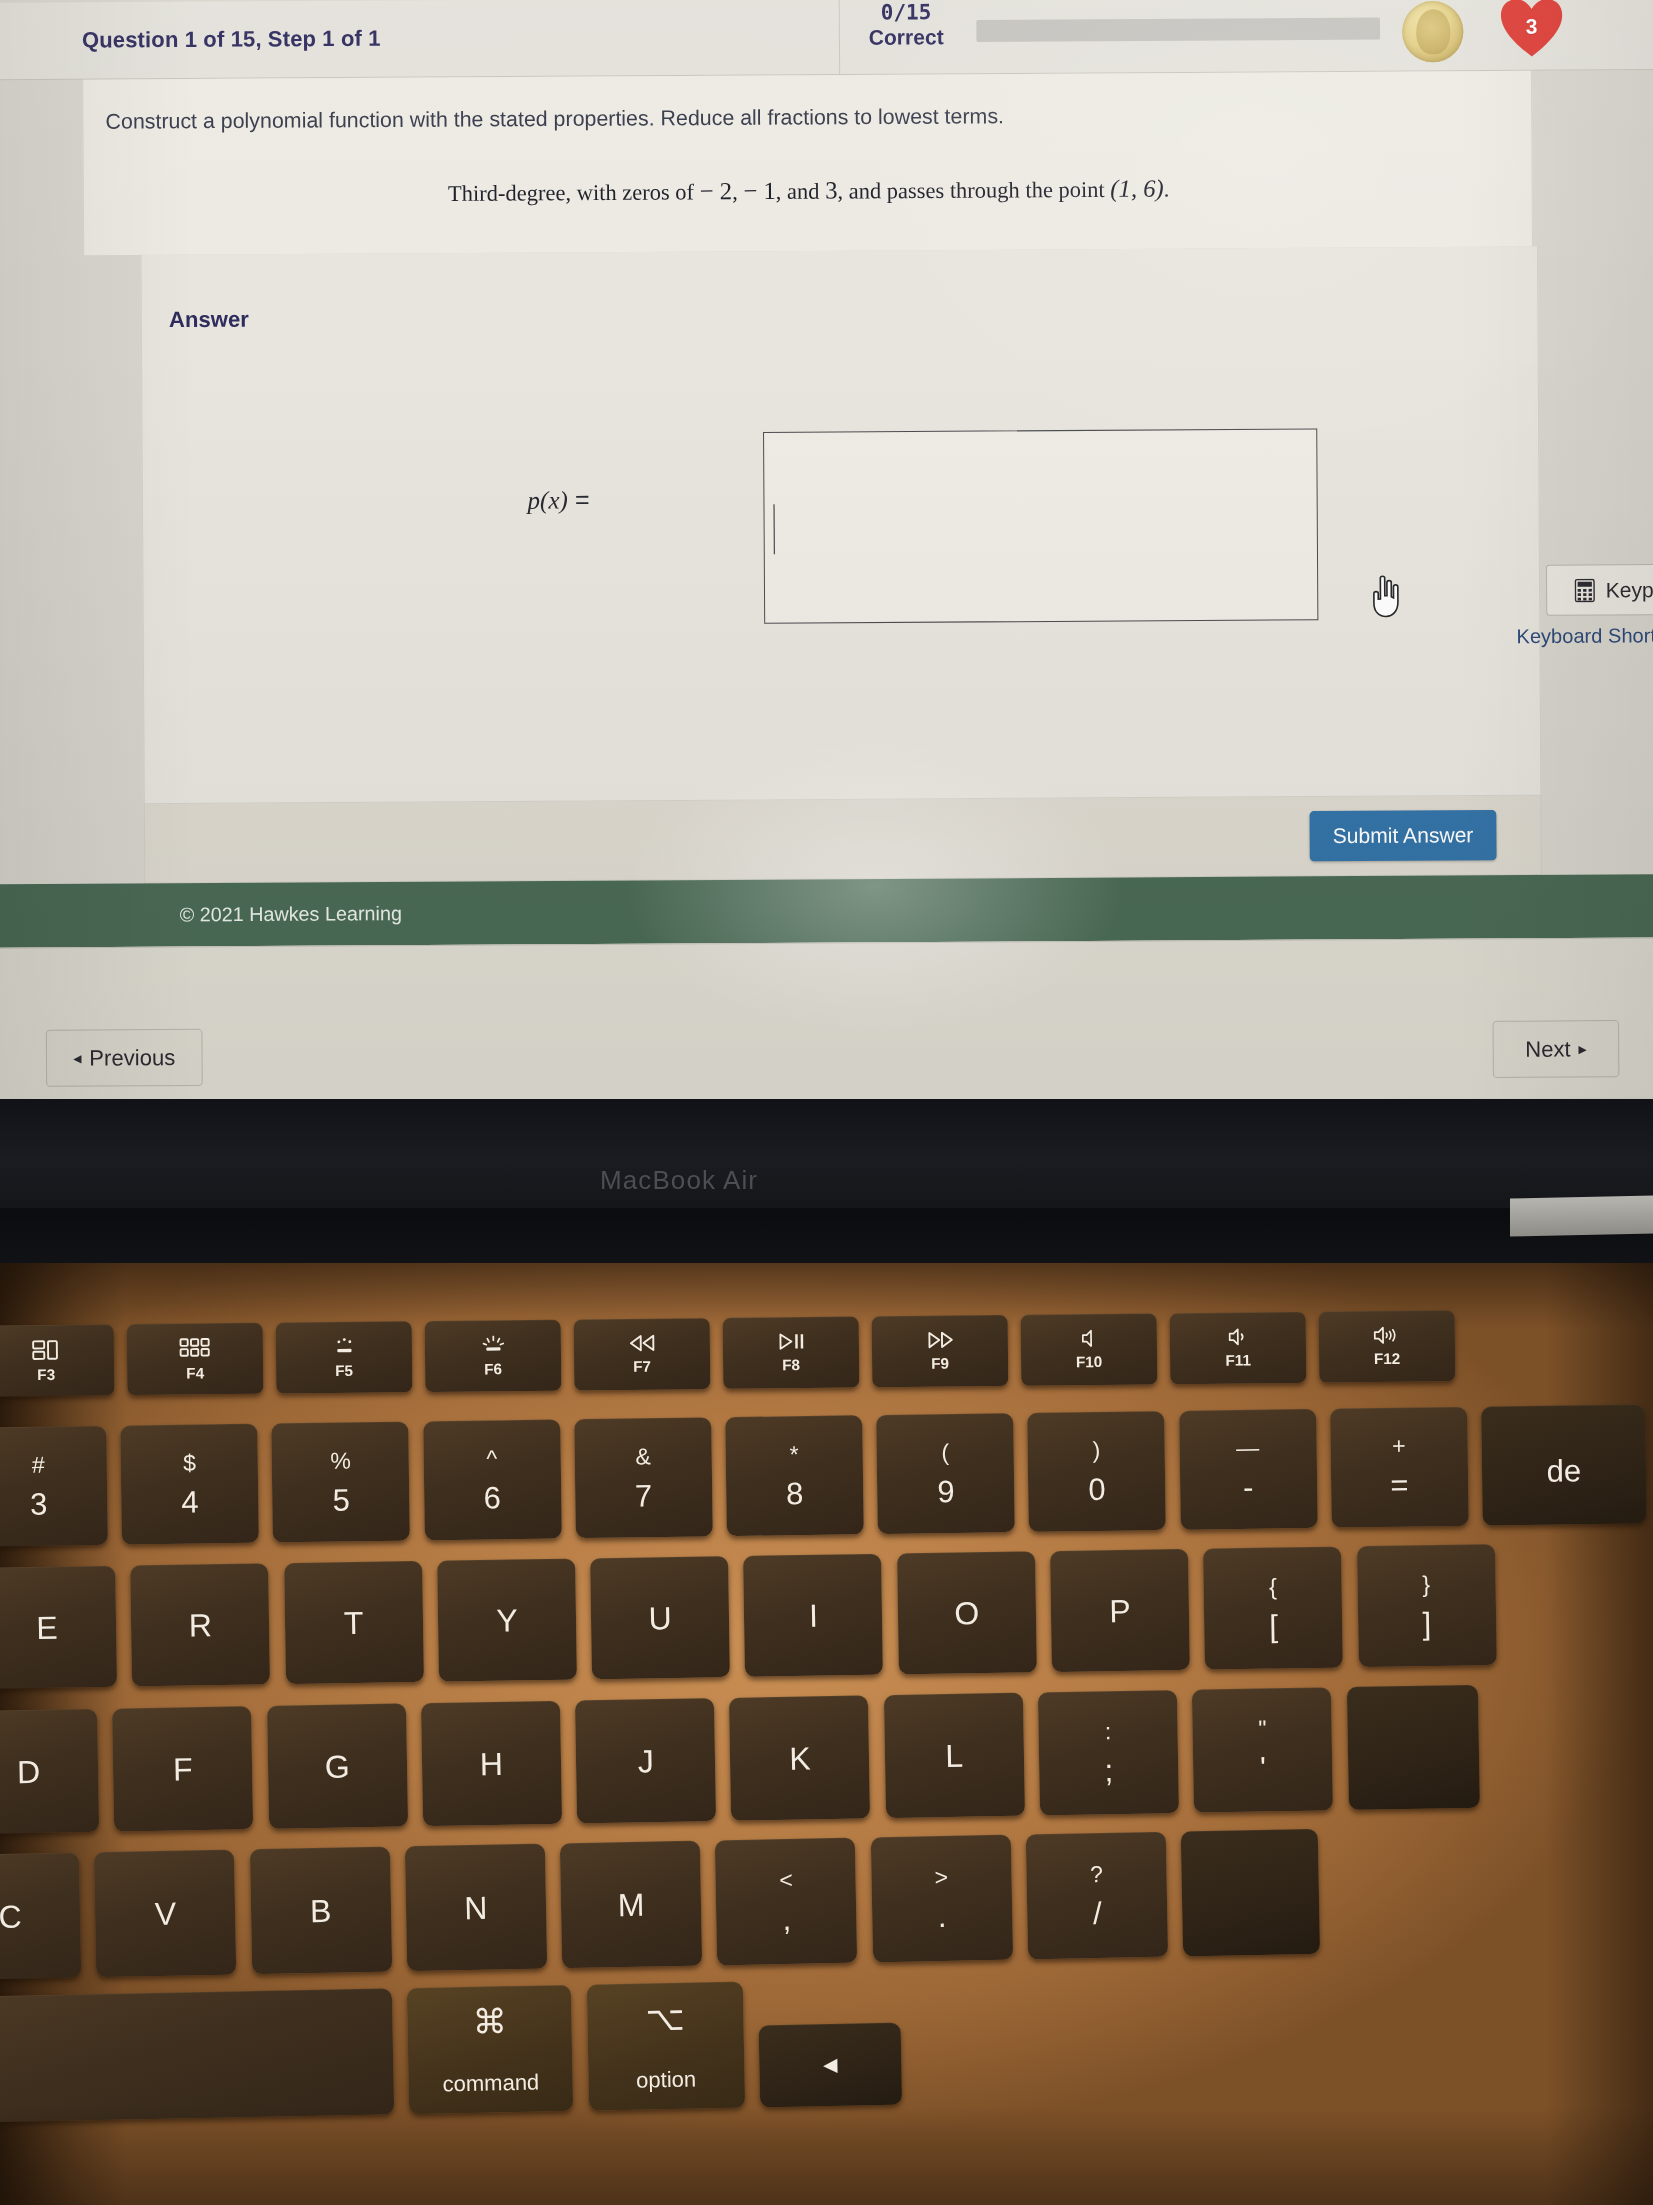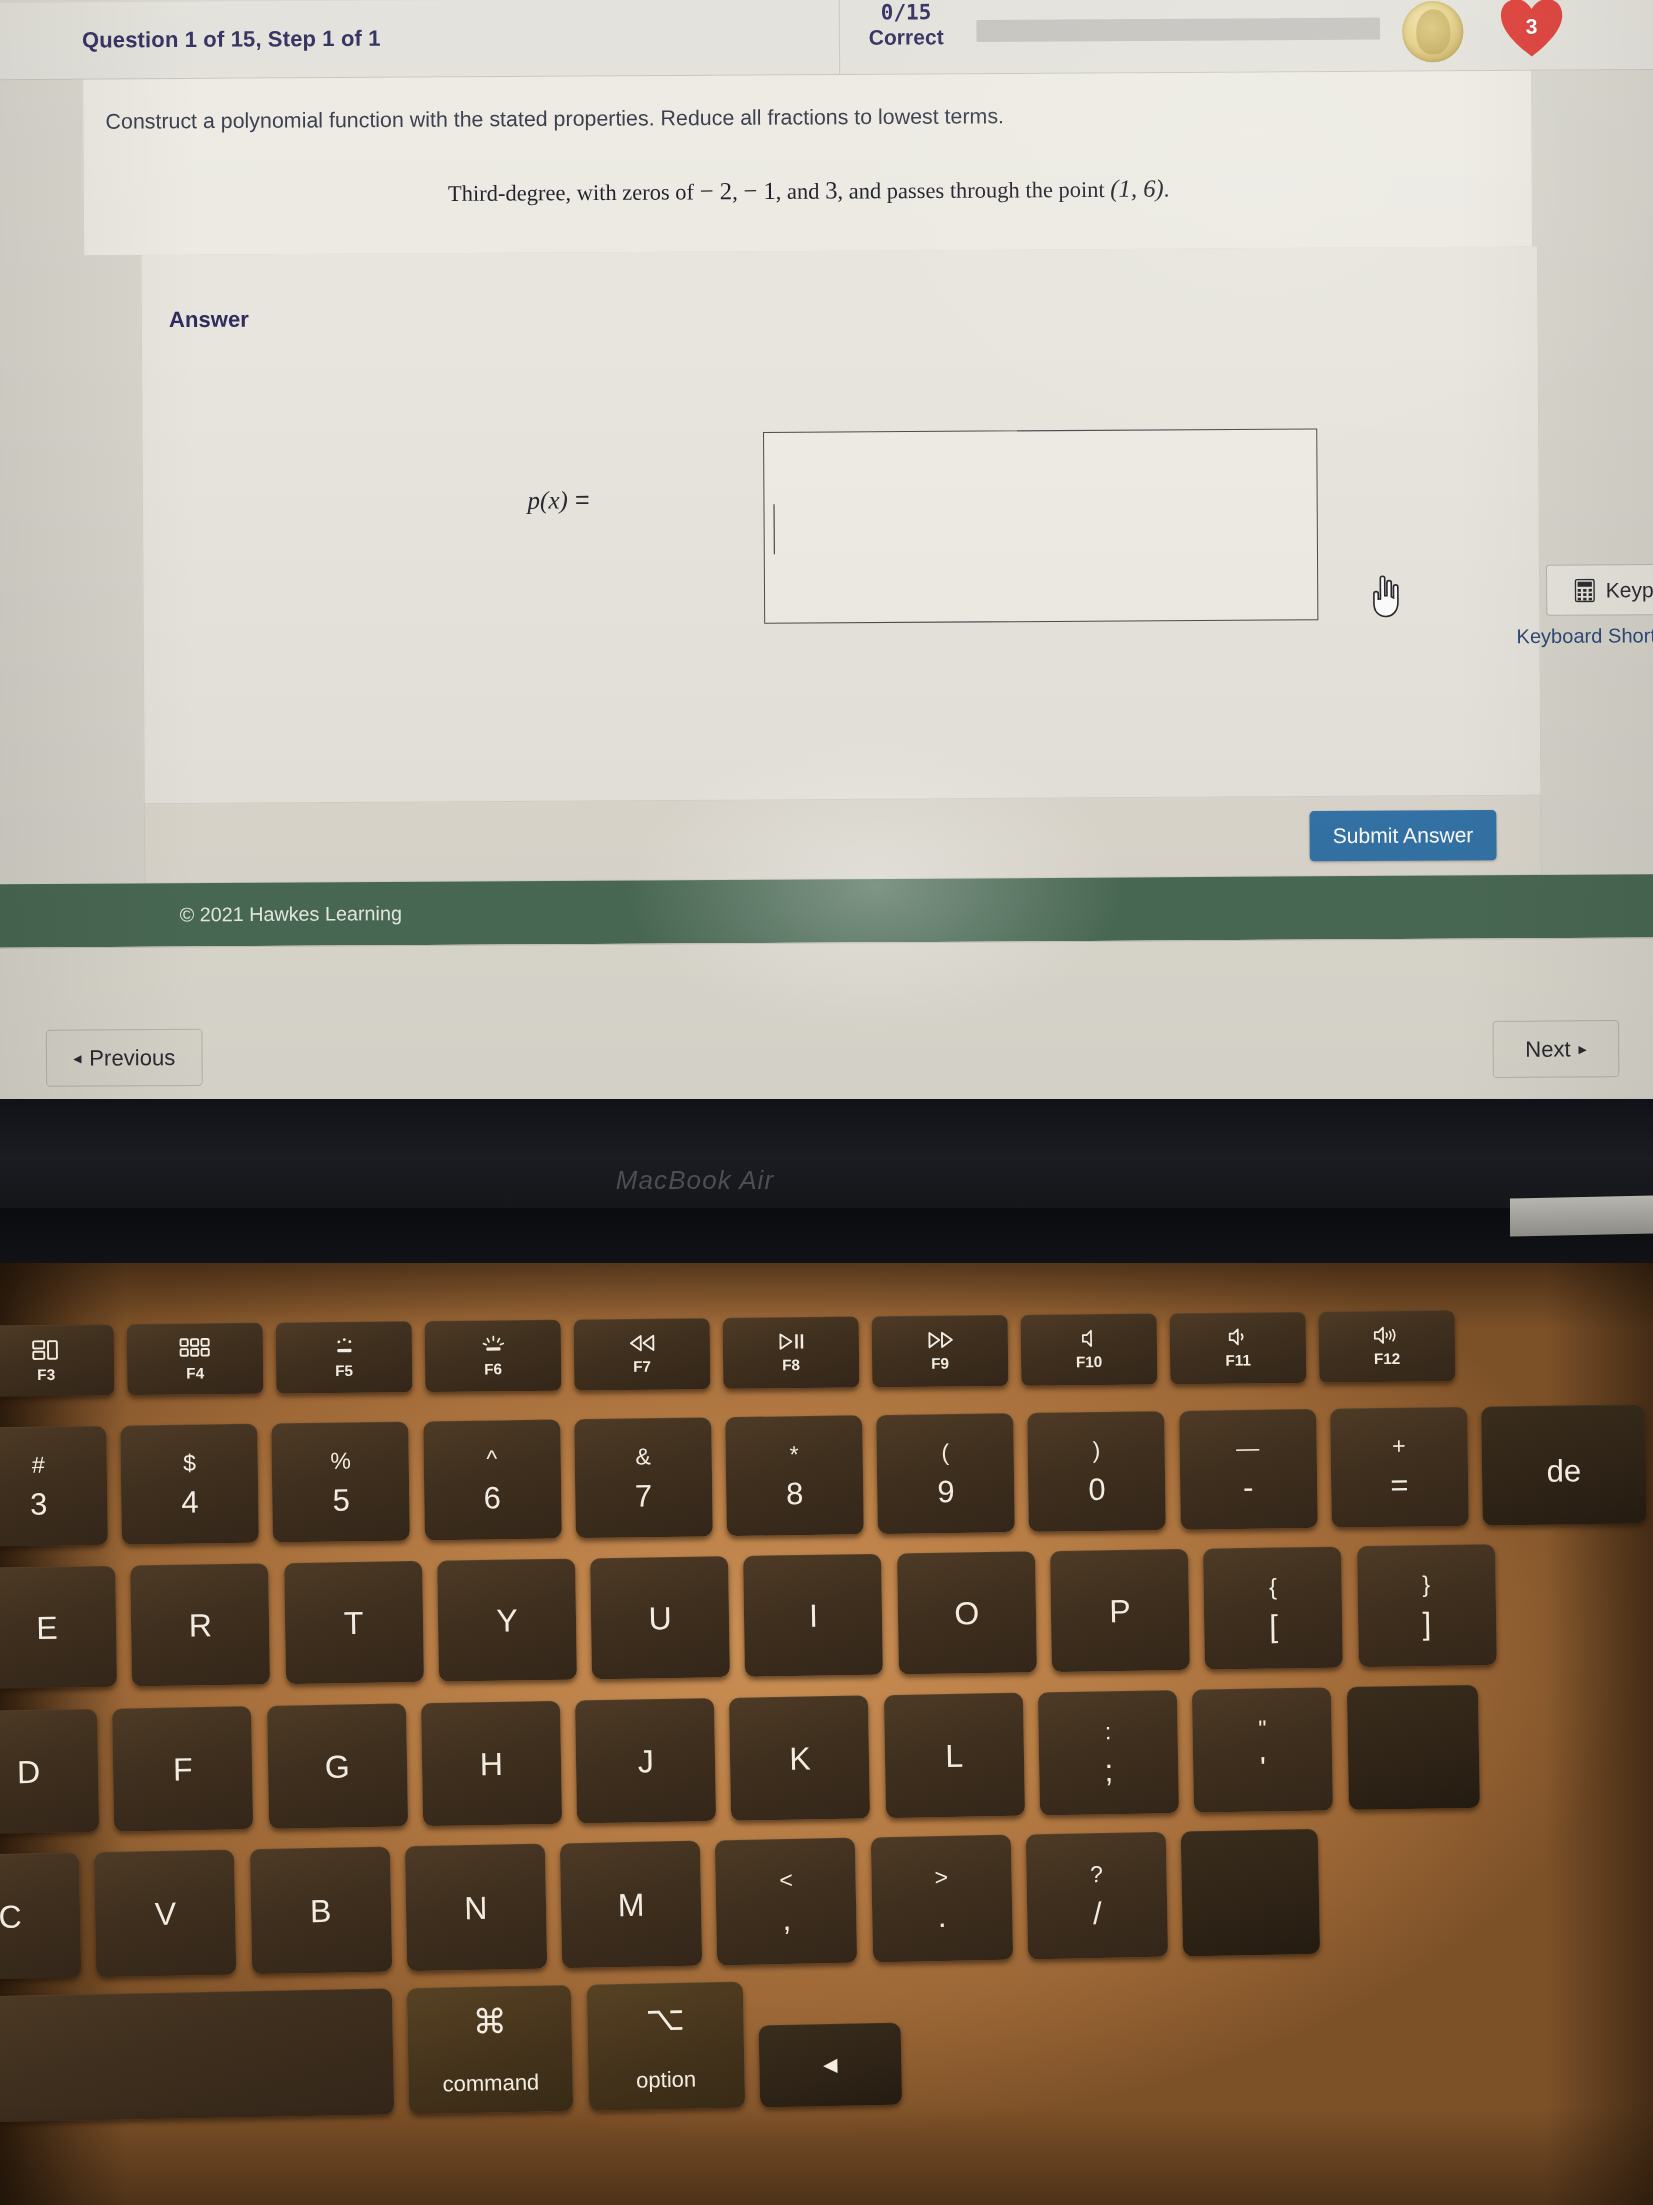--- a/index.html
+++ b/index.html
@@ -175,24 +175,23 @@
     position:absolute; left:0; top:1099px; width:1654px; height:1106px;
     overflow:hidden;
     background:#0c0d10;
   }
   
   #bezel{
     position:absolute; left:0; top:0; width:1654px; height:109px;
     background:linear-gradient(180deg,#111217 0%,#1b1c21 55%,#15161a 100%);
   }
   #macbook-label{
-    position:absolute; left:16px; top:66px; width:1358px; text-align:center;
+    position:absolute; left:0; top:66px; width:1358px; text-align:center;
     font-size:26px; color:#4d4e53; letter-spacing:1.1px;
     font-family:"Liberation Sans", sans-serif;
-    font-style:italic;
   }
   #hinge-dark{
     position:absolute; left:0; top:109px; width:1654px; height:63px;
     background:linear-gradient(180deg,#0b0c0f 0%,#121317 100%);
   }
   #hinge-highlight{
     position:absolute; left:1510px; top:98px; width:144px; height:38px;
     background:linear-gradient(180deg,#b6b5b0 0%,#8d8c87 100%);
     transform:skewY(-1.2deg);
   }

